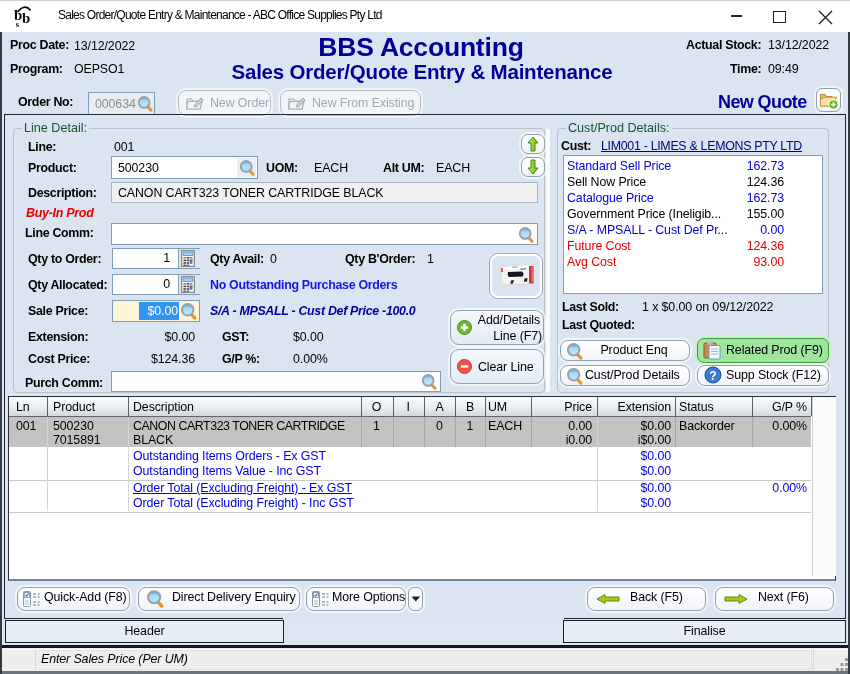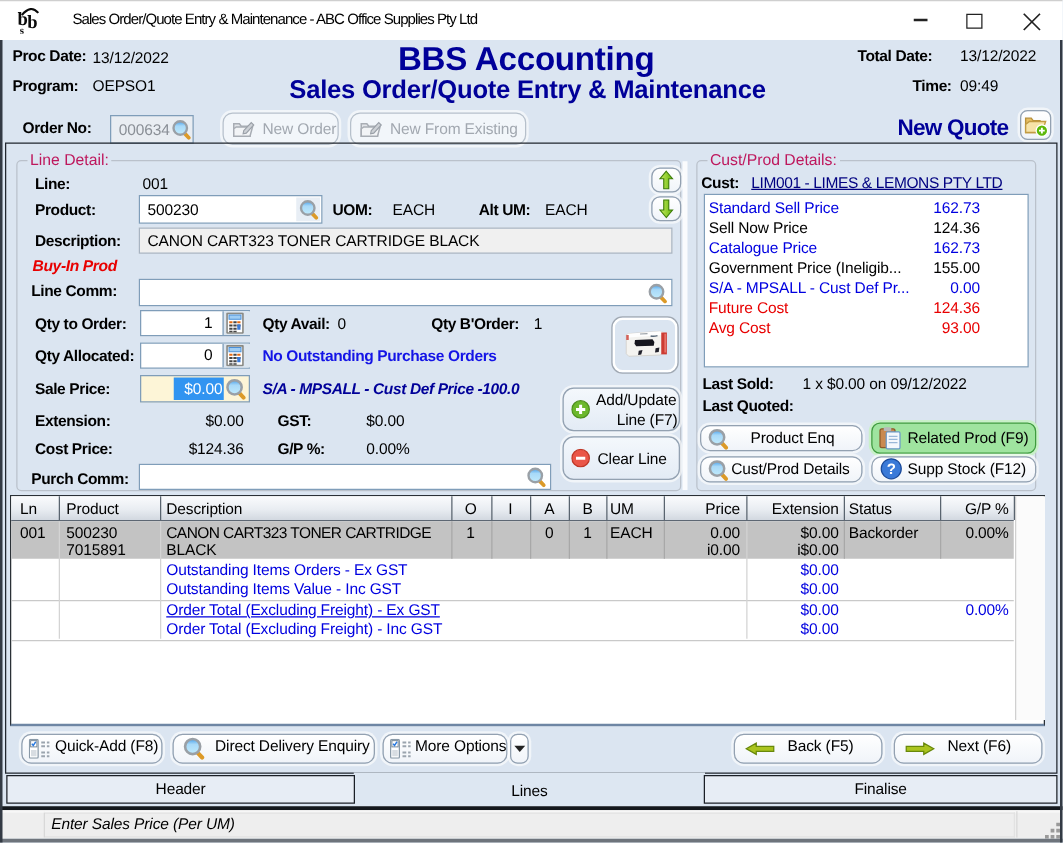--- a/index.html
+++ b/index.html
@@ -11,21 +11,21 @@
   .navy{color:#000099;}
   .blue{color:#0000e0;}
   .red{color:#e80000;}
   .inp{position:absolute;background:#fff;border:1px solid #7f9db9;box-sizing:border-box;}
   .btn{position:absolute;box-sizing:border-box;border:1px solid #93a1b1;border-radius:8px;
        background:linear-gradient(#ffffff,#f0f4f9);font:12.4px "Liberation Sans",sans-serif;color:#000;
        display:flex;align-items:center;justify-content:center;white-space:nowrap;
        box-shadow:0 0 0 2px rgba(255,255,255,0.6);}
   .btn.dis{color:#a2a8b0;border-color:#b6c0cb;background:#f2f6fa;}
   .fieldset{position:absolute;border:1px solid #bac1cb;border-radius:4px;box-sizing:border-box;}
-  .legend{position:absolute;font:12.6px "Liberation Sans",sans-serif;color:#be185d;background:#dbe5f1;
+  .legend{position:absolute;font:12.6px "Liberation Sans",sans-serif;color:#14532d;background:#dbe5f1;
           padding:0 2px;white-space:nowrap;}
   .cell{position:absolute;font:12.4px "Liberation Sans",sans-serif;white-space:nowrap;letter-spacing:-0.1px;}
 </style>
 </head>
 <body>
 <div id="win">
 
   <svg width="0" height="0" style="position:absolute">
     <defs>
       <linearGradient id="lens" x1="0" y1="0" x2="0" y2="1">
@@ -75,21 +75,21 @@
 
   <div class="abs" style="left:0;top:32px;width:2px;height:642px;background:#333a44;z-index:50;"></div>
   <div class="abs" style="left:848px;top:32px;width:2px;height:642px;background:#333a44;z-index:50;"></div>
 
   <div class="lbl" style="left:10px;top:38px;">Proc Date:</div>
   <div class="val" style="left:74px;top:39px;">13/12/2022</div>
   <div class="lbl" style="left:10px;top:62px;">Program:</div>
   <div class="val" style="left:74px;top:62px;">OEPSO1</div>
   <div class="lbl navy" style="left:-4px;top:32px;width:850px;text-align:center;font-size:26.5px;letter-spacing:-0.2px;">BBS Accounting</div>
   <div class="lbl navy" style="left:-3px;top:60px;width:850px;text-align:center;font-size:20.5px;letter-spacing:-0.2px;">Sales Order/Quote Entry &amp; Maintenance</div>
-  <div class="lbl" style="left:686px;top:38px;">Total Date:</div>
+  <div class="lbl" style="left:686px;top:38px;">Actual Stock:</div>
   <div class="val" style="left:768px;top:38px;">13/12/2022</div>
   <div class="lbl" style="left:730px;top:62px;">Time:</div>
   <div class="val" style="left:768px;top:62px;">09:49</div>
 
   <div class="lbl" style="left:18px;top:95px;">Order No:</div>
   <div class="inp" style="left:88px;top:92px;width:67px;height:23px;background:#e9edf2;"></div>
   <div class="val" style="left:95px;top:97px;color:#8a8f96;">000634</div>
   <svg class="abs" style="left:137px;top:95px" width="16" height="17">
       <use href="#mag"></use>
     </svg>
@@ -217,21 +217,21 @@
     <path d="M24.5 15.5 L27.5 15 L27 18.5 L24 19 Z" fill="#20202a"></path>
     <path d="M12 4.2 L18 3.9" stroke="#9aa0a6" stroke-width="1"></path>
     <path d="M26 5.5 Q23 6.5 20.5 5.8" stroke="#5a6a7a" stroke-width="1.2" fill="none"></path>
   </svg>
 
   <div class="btn" style="left:450px;top:310px;width:94px;height:35px;border-radius:9px;background:linear-gradient(#f4f8fc,#e3ebf5);"></div>
   <svg class="abs" style="left:457px;top:320px" width="15" height="15" viewBox="0 0 15 15">
     <circle cx="7.5" cy="7.5" r="7" fill="#6cb82c" stroke="#4e8f1f" stroke-width="1"></circle>
     <path d="M7.5 3.8 V11.2 M3.8 7.5 H11.2" stroke="#fff" stroke-width="2.4"></path>
   </svg>
-  <div class="val" style="left:476px;top:313px;width:66px;text-align:center;">Add/Update</div>
+  <div class="val" style="left:476px;top:313px;width:66px;text-align:center;">Add/Details</div>
   <div class="val" style="left:476px;top:329px;width:66px;text-align:right;">Line (F7)</div>
   <div class="btn" style="left:450px;top:349px;width:94px;height:35px;border-radius:9px;background:linear-gradient(#f4f8fc,#e3ebf5);"></div>
   <svg class="abs" style="left:457px;top:359px" width="15" height="15" viewBox="0 0 15 15">
     <circle cx="7.5" cy="7.5" r="7" fill="#ea5648" stroke="#c03828" stroke-width="1"></circle>
     <path d="M3.8 7.5 H11.2" stroke="#fff" stroke-width="2.4"></path>
   </svg>
   <div class="val" style="left:478px;top:360px;">Clear Line</div>
 
   <div class="abs" style="left:546px;top:129px;width:3.5px;height:263px;background:rgba(255,255,255,0.85);"></div>
 
@@ -394,21 +394,20 @@
   <div class="val" style="left:630px;top:590px;">Back (F5)</div>
   <div class="btn" style="left:715px;top:587px;width:119px;height:24px;"></div>
   <svg class="abs" style="left:724px;top:593px" width="24" height="12" viewBox="0 0 24 12">
     <path d="M15 1.5 L15 4 L1 4 L1 8 L15 8 L15 10.5 L23 6 Z" fill="#aac41e" stroke="#68880a" stroke-width="1"></path>
   </svg>
   <div class="val" style="left:758px;top:590px;">Next (F6)</div>
 
   <div class="abs" style="left:283px;top:618px;width:281px;height:27px;background:#dde7f2;"></div>
   <div class="abs" style="left:5px;top:620px;width:279px;height:23px;background:#e7edf5;border:1.6px solid #1a1f26;box-sizing:border-box;"></div>
   <div class="val" style="left:5px;top:624px;width:279px;text-align:center;">Header</div>
-  <div class="val" style="left:283px;top:626px;width:281px;text-align:center;">Lines</div>
   <div class="abs" style="left:563px;top:620px;width:283px;height:23px;background:#e7edf5;border:1.6px solid #1a1f26;box-sizing:border-box;"></div>
   <div class="val" style="left:563px;top:624px;width:283px;text-align:center;">Finalise</div>
   <div class="abs" style="left:0px;top:645px;width:850px;height:2.6px;background:#14181d;"></div>
 
   <div class="abs" style="left:0;top:647.6px;width:850px;height:23.4px;background:#eeeeee;"></div>
   <div class="abs" style="left:35px;top:649px;width:1px;height:21px;background:#d8d8d8;"></div>
   <div class="abs" style="left:0;top:648.6px;width:850px;height:1px;background:#fafafa;"></div>
   <div class="abs" style="left:36px;top:649.6px;width:776px;height:20.5px;border:1px solid #e2e2e2;border-left:none;box-sizing:border-box;"></div>
   <div class="val" style="left:41px;top:652px;font-style:italic;">Enter Sales Price (Per UM)</div>
   <div class="abs" style="left:813px;top:649px;width:1px;height:21px;background:#d8d8d8;"></div>

